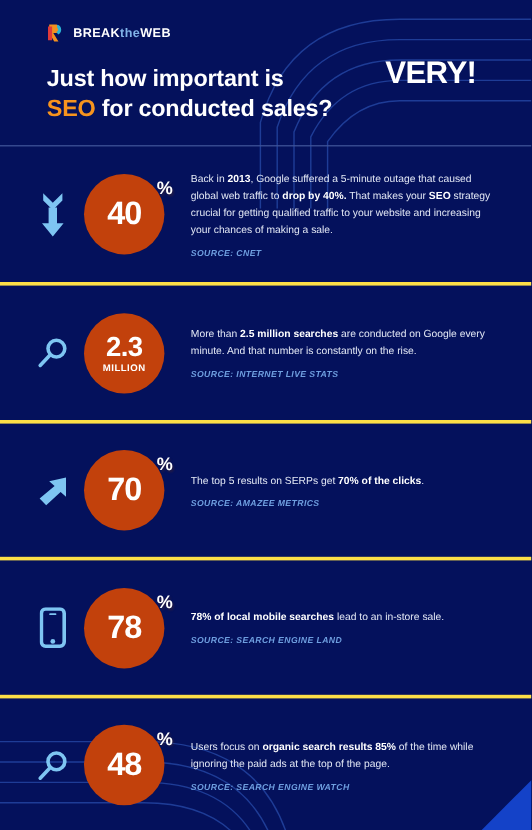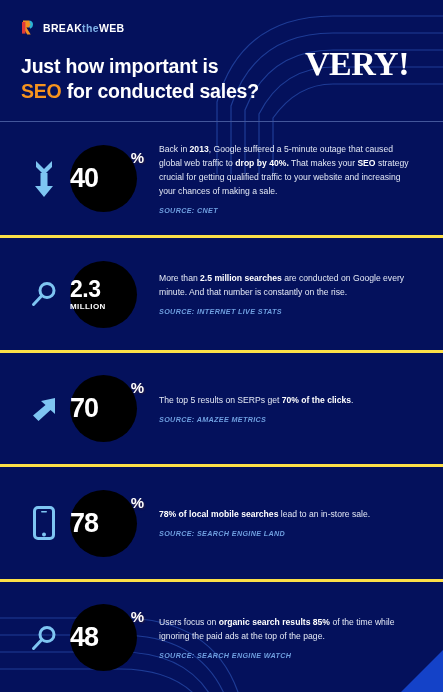--- a/index.html
+++ b/index.html
@@ -25,41 +25,41 @@
 
   #corner-triangle {
     position:absolute;
     right:0; bottom:0;
     width:0; height:0;
     border-left:42px solid transparent;
     border-bottom:42px solid #1442c8;
   }
 
   
-  #header { position:relative; padding:19px 0 0 21px; z-index:3; }
+  #header { position:relative; padding:19px 0 0 39px; z-index:3; }
 
   #logo-row { display:flex; align-items:center; gap:7px; }
   #logo-mark { width:15px; height:17px; flex:none; }
   #logo-text {
     font-size:10.5px; font-weight:bold; letter-spacing:.35px;
     color:#ffffff; white-space:nowrap;
   }
   #logo-text .lt-the { color:#7fb2e8; }
 
   #headline {
     margin-top:18px;
     font-size:19.5px; font-weight:bold; line-height:1.28;
     color:#ffffff; letter-spacing:-.2px;
   }
   #headline .hl-seo { color:#f7941e; }
 
   #very {
-    position:absolute; top:45px; right:34px;
-    font-size:34px; font-weight:bold; letter-spacing:-.5px;
-    color:#ffffff; z-index:4;font-family:Liberation Serif, serif;
+    position:absolute; top:45px; right:46px;
+    font-size:26px; font-weight:bold; letter-spacing:-.5px;
+    color:#ffffff; z-index:4;
   }
 
   
   #rows { position:relative; margin-top:17px; z-index:3; }
 
   .stat-row {
     position:relative;
     height:114.5px;
     display:flex; align-items:center;
     padding-left:27px; padding-right:30px;
@@ -72,23 +72,23 @@
     display:flex; align-items:center; justify-content:center;
   }
 
   .circle-wrap {
     position:relative;
     width:67px; height:67px; flex:none;
     margin-left:9px;
   }
   .circle {
     width:67px; height:67px; border-radius:50%;
-    background:#000000;
+    background:#c2410c;
     display:flex; flex-direction:column;
-    align-items:flex-start; justify-content:center;
+    align-items:center; justify-content:center;
     line-height:1;
   }
   .circle-num {
     font-size:27px; font-weight:bold; color:#ffffff;
     letter-spacing:-1px;
   }
   .circle-num.small { font-size:23px; letter-spacing:-.5px; }
   .circle-sub {
     font-size:8px; font-weight:bold; color:#ffffff;
     letter-spacing:.4px; margin-top:2px;

